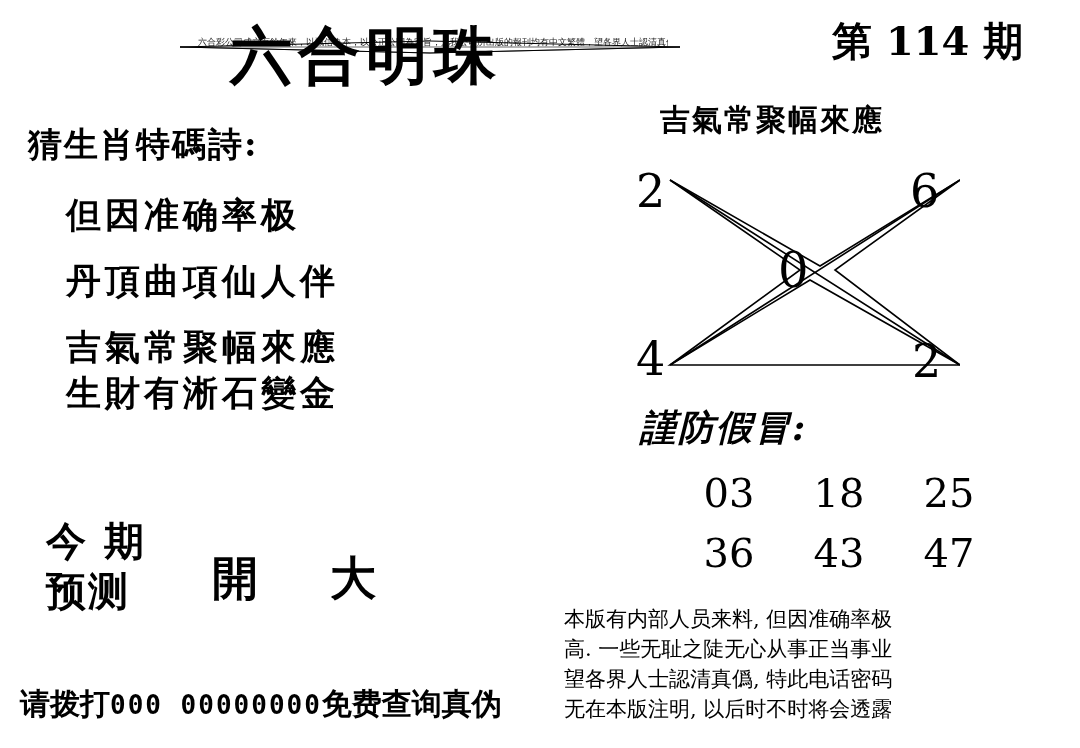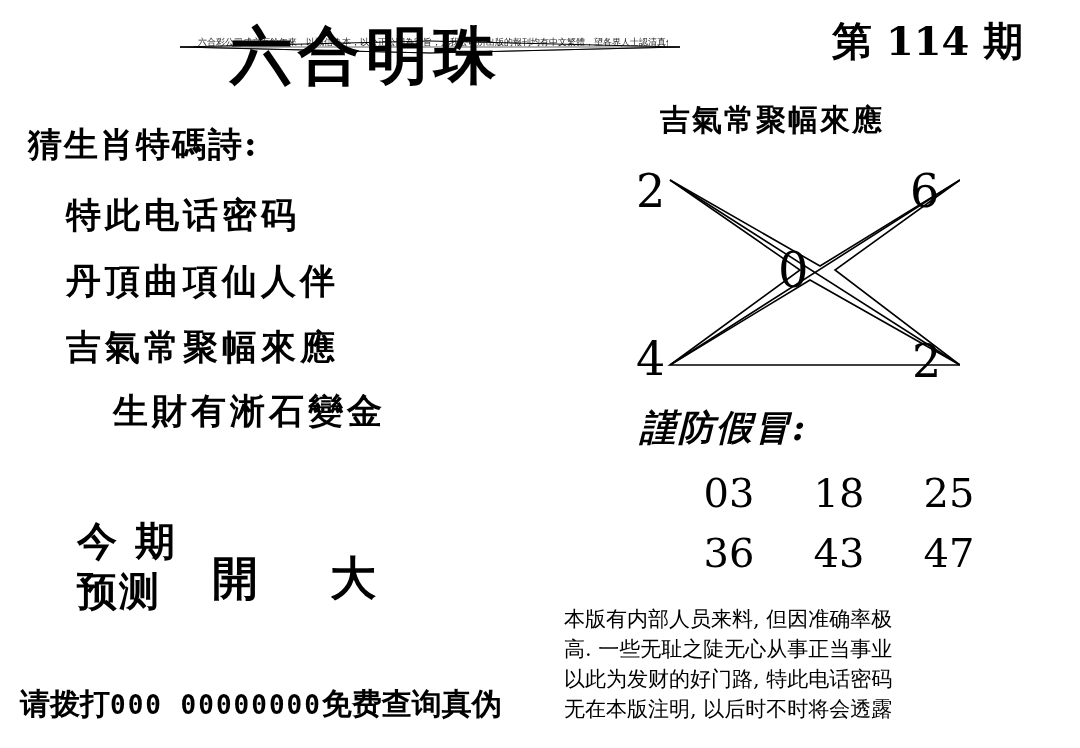--- a/index.html
+++ b/index.html
@@ -73,33 +73,32 @@
     left: 66px;
     font-size: 35px;
     font-weight: bold;
     font-family: "DejaVu Serif", serif;
     letter-spacing: 4px;
     white-space: nowrap;
   }
   .poem-l1 { top: 192px; }
   .poem-l2 { top: 258px; }
   .poem-l3 { top: 324px; }
-  .poem-l4 { top: 388px; margin-left: 47px; }
+  .poem-l4 { top: 370px; }
 
   .forecast-label {
     position: absolute;
     left: 46px;
     top: 516px;
     font-size: 40px;
     font-weight: bold;
     font-family: "DejaVu Serif", serif;
     line-height: 50px;
     letter-spacing: 2px;
     white-space: nowrap;
-    margin-left: 31px;
   }
   .forecast-value {
     position: absolute;
     left: 212px;
     top: 548px;
     font-size: 46px;
     font-weight: bold;
     font-family: "DejaVu Serif", serif;
     letter-spacing: 28px;
     white-space: nowrap;
@@ -209,21 +208,21 @@
   <div class="title-micro">六合彩公司成立百餘年來，以誠信為本，以公正公開為宗旨，凡我公司所出版的報刊均有中文繁體，望各界人士認清真僞，謹防假冒。</div>
   <svg class="title-underline" viewBox="0 0 500 14">
     <path d="M0 7 L250 1 L500 7 L250 13 Z" fill="none" stroke="#000" stroke-width="1"></path>
     <path d="M0 7 L500 7" stroke="#000" stroke-width="0.6"></path>
     <path d="M0 7 L250 13 L500 7" fill="none" stroke="#000" stroke-width="0.6"></path>
   </svg>
   <div class="title-main">六合明珠</div>
   <div class="issue">第 114 期</div>
 
   <div class="poem-heading">猜生肖特碼詩:</div>
-  <div class="poem-line poem-l1">特此电话密码</div>
+  <div class="poem-line poem-l1">但因准确率极</div>
   <div class="poem-line poem-l2">丹頂曲項仙人伴</div>
   <div class="poem-line poem-l3">吉氣常聚幅來應</div>
   <div class="poem-line poem-l4">生財有淅石變金</div>
 
   <div class="forecast-label">
     <div>今 期</div>
     <div>预测</div>
   </div>
   <div class="forecast-value">開 大</div>
 
@@ -255,17 +254,17 @@
     <div class="flat-row">
       <div class="flat-cell">36</div>
       <div class="flat-cell">43</div>
       <div class="flat-cell">47</div>
     </div>
   </div>
 
   <div class="notice">
     <div>本版有内部人员来料, 但因准确率极</div>
     <div>高. 一些无耻之陡无心从事正当事业</div>
-    <div>以此为发财的好门路, 特此电话密码</div>
+    <div>望各界人士認清真僞, 特此电话密码</div>
     <div>无在本版注明, 以后时不时将会透露</div>
   </div>
 
 </div>
 
 </body></html>

